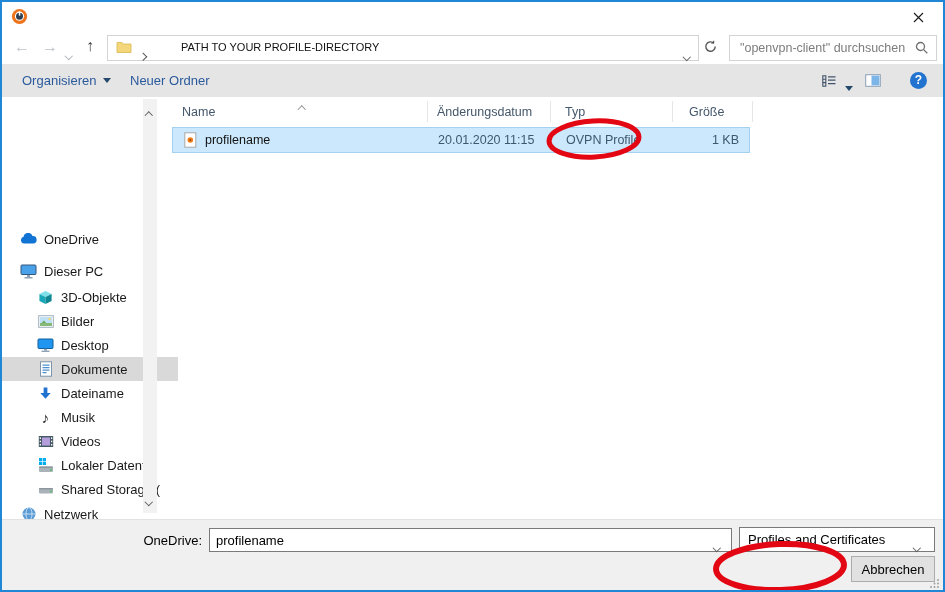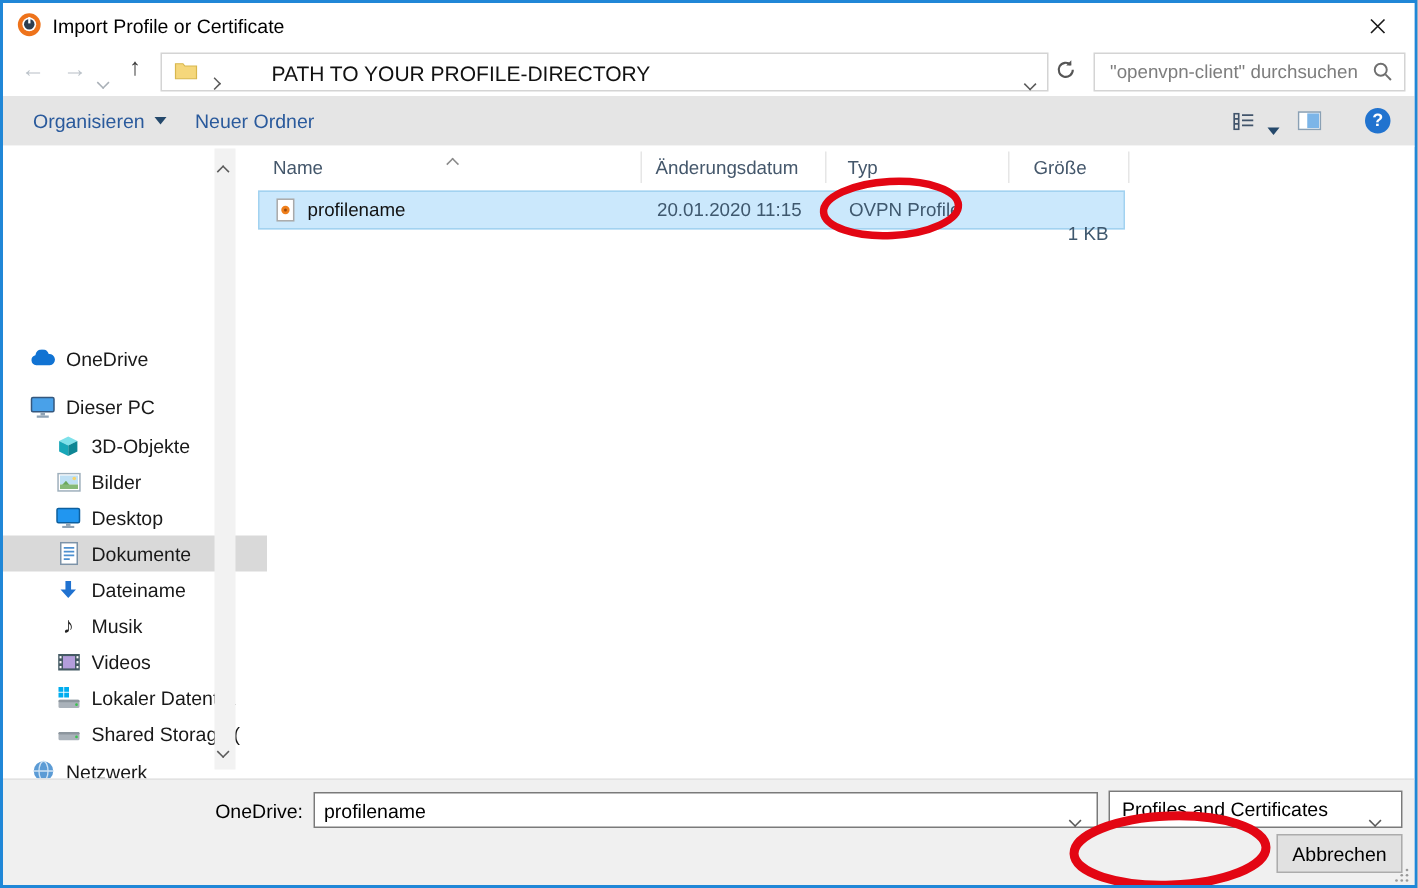--- a/index.html
+++ b/index.html
@@ -15,21 +15,21 @@
   
   .navrow { position:absolute; left:0; top:30px; right:0; height:32px; background:#fff; }
   .nav-glyph { position:absolute; font-size:16px; line-height:16px; }
   .nav-back { left:12px; top:7px; color:#bcc3ca; }
   .nav-fwd  { left:40px; top:7px; color:#bcc3ca; }
   .nav-hist { left:64px; top:13px; }
   .nav-up   { left:84px; top:6px; color:#3c3c3c; }
   .addrbox { position:absolute; left:105px; top:3px; width:590px; height:24px; border:1px solid #d4d4d4; background:#fff; }
   .addr-folder { position:absolute; left:8px; top:4px; }
   .addr-crumb-chev { position:absolute; left:32px; top:9px; }
-  .addr-text { position:absolute; left:73px; top:5px; font-size:14px; color:#111; white-space:nowrap; }
+  .addr-text { position:absolute; left:73px; top:5px; font-size:11px; color:#111; white-space:nowrap; }
   .addr-drop { position:absolute; right:9px; top:9px; }
   .refresh-btn { position:absolute; left:701px; top:7px; width:20px; height:20px; cursor:pointer; }
   .searchbox { position:absolute; left:727px; top:3px; width:206px; height:24px; border:1px solid #d4d4d4; background:#fff; }
   .search-input { position:absolute; left:0; top:0; width:178px; height:22px; border:0; outline:0; padding:1px 0 0 10px; font-family:"Liberation Sans",sans-serif; font-size:12.5px; color:#333; }
   .search-input::placeholder { color:#7d7d7d; opacity:1; }
   .search-mag { position:absolute; right:7px; top:5px; }
 
   
   .toolbar { position:absolute; left:0; top:62px; right:0; height:33px; background:#e5e5e5; border-bottom:1px solid #ececec; }
   .tool-link { position:absolute; top:9px; font-size:13px; color:#2a5a9c; white-space:nowrap; cursor:pointer; }
@@ -66,21 +66,21 @@
   .cols { position:absolute; left:156px; top:2px; right:0; height:26px; font-size:12.5px; color:#44576b; }
   .colcell { position:absolute; top:6px; cursor:pointer; white-space:nowrap; }
   .col-sep { position:absolute; top:2px; width:1px; height:21px; background:#e6e6e6; }
   .sort-caret { position:absolute; left:141px; top:2px; }
 
   .filerow { position:absolute; left:170px; top:30px; width:576px; height:24px; background:#cbe8fc; border:1px solid #a2d2f0; cursor:pointer; font-size:12.5px; }
   .filerow .cell { position:absolute; top:5px; white-space:nowrap; color:#3f586e; }
   .cell.fname { left:32px; color:#121212; }
   .cell.fdate { left:265px; }
   .cell.ftype { left:393px; }
-  .cell.fsize { right:10px;margin-top:16px; }
+  .cell.fsize { right:10px; }
   .ficon { position:absolute; left:11px; top:4px; }
 
   
   .footer { position:absolute; left:0; top:517px; right:0; height:71px; background:#f0f0f0; border-top:1px solid #e2e2e2; }
   .fn-label { position:absolute; left:96px; top:13px; width:104px; text-align:right; font-size:13px; color:#000; }
   .fn-input { position:absolute; left:207px; top:8px; width:497px; height:22px; border:1px solid #7a7a7a; background:#fff; font-family:"Liberation Sans",sans-serif; font-size:13px; color:#000; padding:0 18px 0 6px; }
   .fn-chev { position:absolute; left:712px; top:16px; cursor:pointer; }
   .ft-select { position:absolute; left:737px; top:7px; width:186px; height:23px; border:1px solid #7a7a7a; background:#fff; font-size:13px; line-height:23px; padding-left:8px; cursor:pointer; color:#000; }
   .ft-chev { position:absolute; left:912px; top:16px; }
   .btn { position:absolute; top:36px; height:24px; background:#e1e1e1; font-family:"Liberation Sans",sans-serif; font-size:13px; color:#000; display:flex; align-items:center; justify-content:center; cursor:pointer; }
@@ -97,21 +97,20 @@
 
 <div class="win">
 
   <div class="titlebar">
     <svg class="app-icon" viewBox="0 0 17 17">
       <circle cx="8.5" cy="8.5" r="7.6" fill="#ee731b"></circle>
       <circle cx="8.5" cy="8.2" r="4.6" fill="#fff"></circle>
       <circle cx="8.5" cy="8.2" r="3.5" fill="#2c3e50"></circle>
       <rect x="7.8" y="3.4" width="1.5" height="4.2" fill="#fff"></rect>
     </svg>
-    <span class="title">Import Profile or Certificate</span>
     <span class="close-btn">
       <svg width="11" height="11" viewBox="0 0 11 11">
           <path d="M1 1 L10 10 M10 1 L1 10" stroke="#1a1a1a" stroke-width="1.1"></path>
         </svg>
     </span>
   </div>
 
   <div class="navrow">
     <span class="nav-glyph nav-back">←</span>
     <span class="nav-glyph nav-fwd">→</span>

